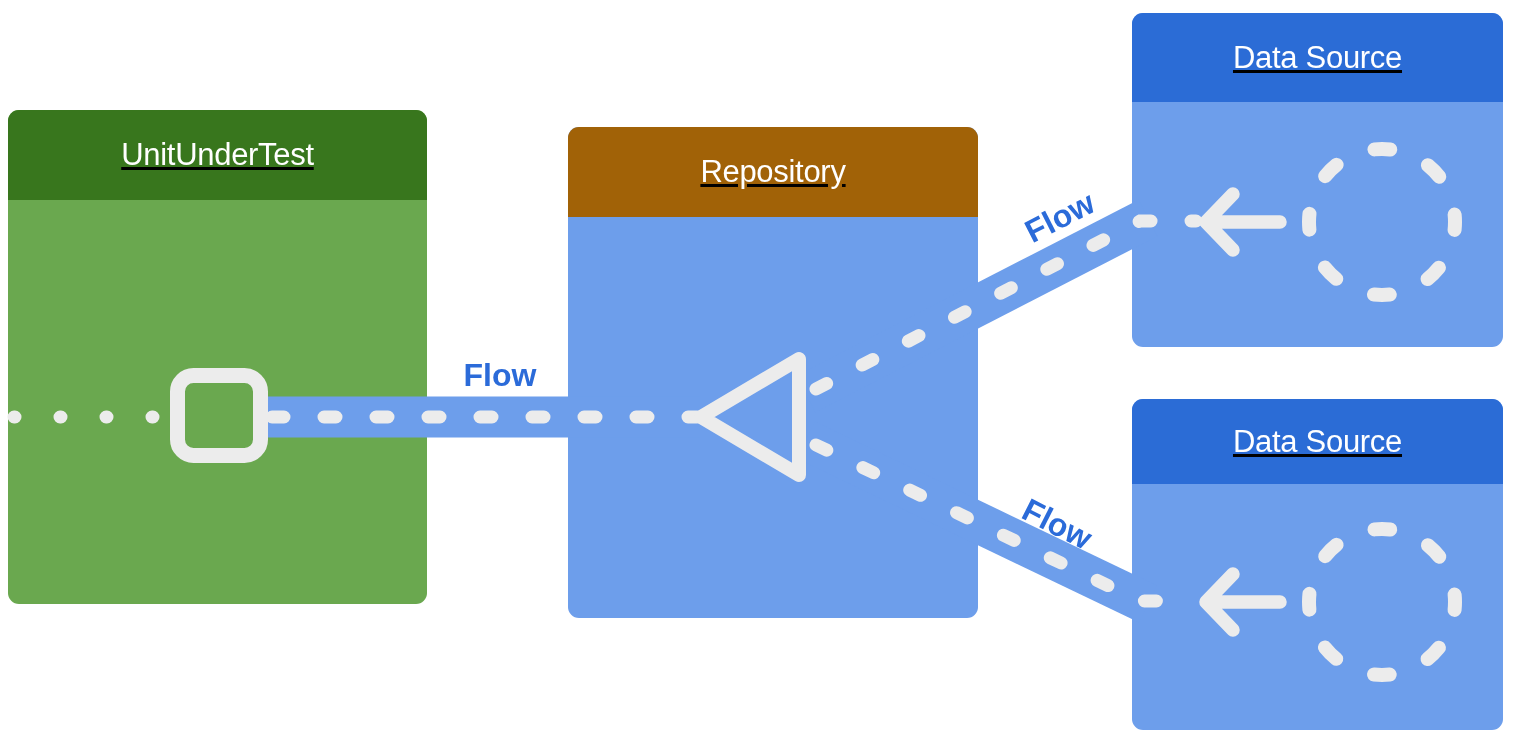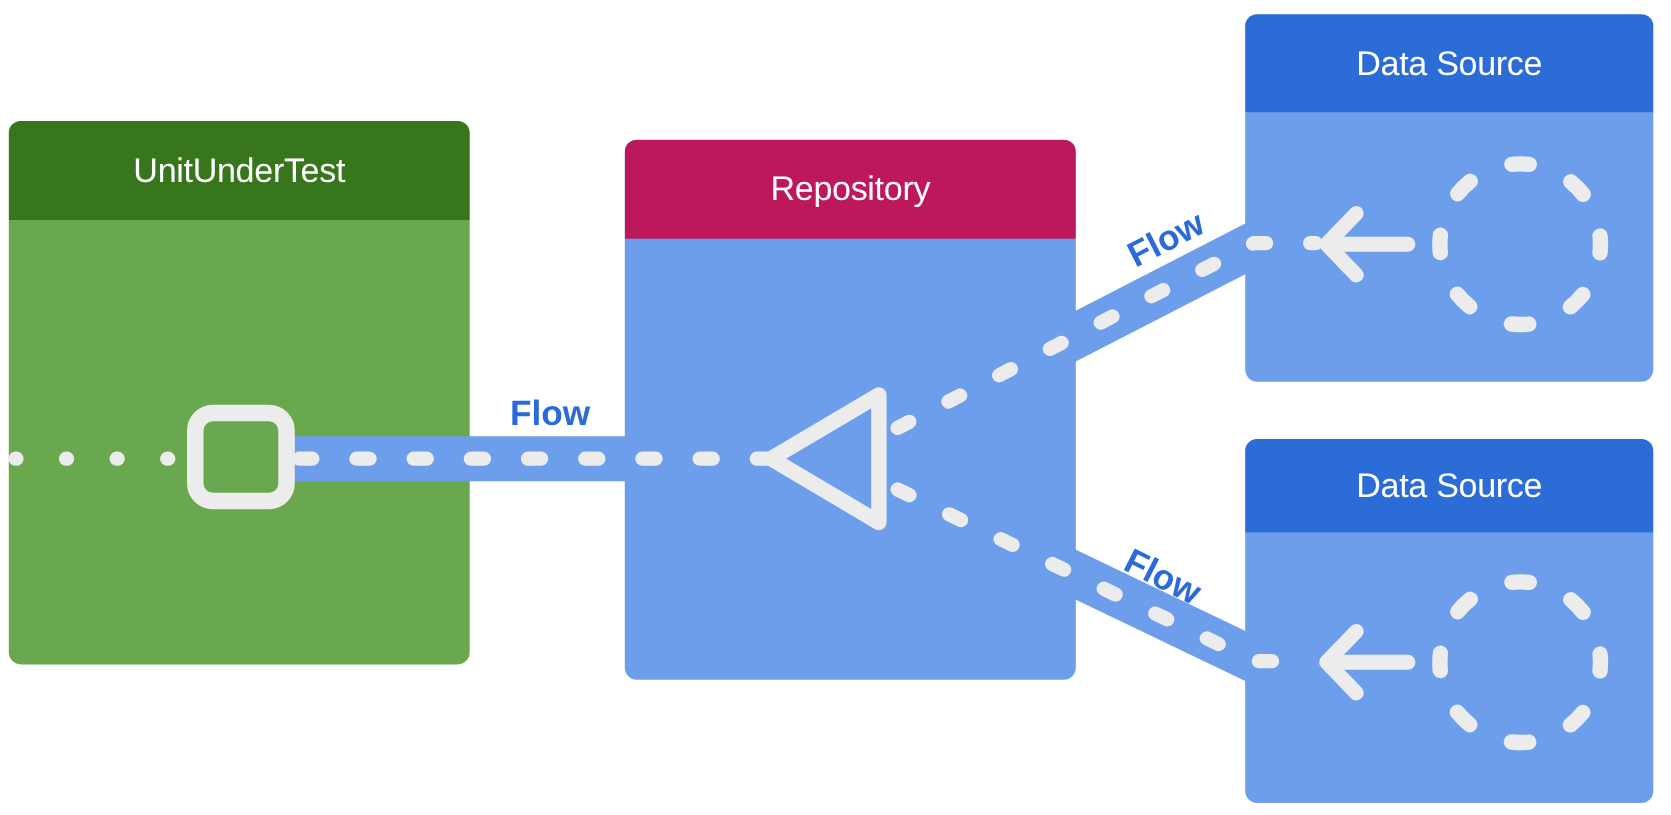--- a/index.html
+++ b/index.html
@@ -7,34 +7,35 @@
     position:relative;
     width:1519px;height:741px;
     overflow:hidden;
     background:#ffffff;
     font-family:"Liberation Sans", sans-serif;
   }
   .box{
     position:absolute;
     border-radius:11px;
     overflow:hidden;
+    text-decoration:underline;
   }
   .box .hdr{
     width:100%;
     display:flex;align-items:center;justify-content:center;
     color:#ffffff;
     font-size:31px;
     letter-spacing:-0.3px;
   }
   
   .box.unit{left:8px;top:110px;width:419px;height:494px;background:#6aa84f;}
   .box.unit .hdr{height:90px;background:#38761d;}
   
   .box.repo{left:568px;top:127px;width:410px;height:491px;background:#6d9eeb;}
-  .box.repo .hdr{height:90px;background:#be185d;text-align:right;}
+  .box.repo .hdr{height:90px;background:#a16207;text-align:right;}
   
   .box.ds-top{left:1132px;top:13px;width:371px;height:334px;background:#6d9eeb;}
   .box.ds-top .hdr{height:89px;background:#2b6cd6;}
   .box.ds-bottom{left:1132px;top:399px;width:371px;height:331px;background:#6d9eeb;}
   .box.ds-bottom .hdr{height:85px;background:#2b6cd6;}
 
   svg.overlay{
     position:absolute;left:0;top:0;width:1519px;height:741px;
     pointer-events:none;
   }

